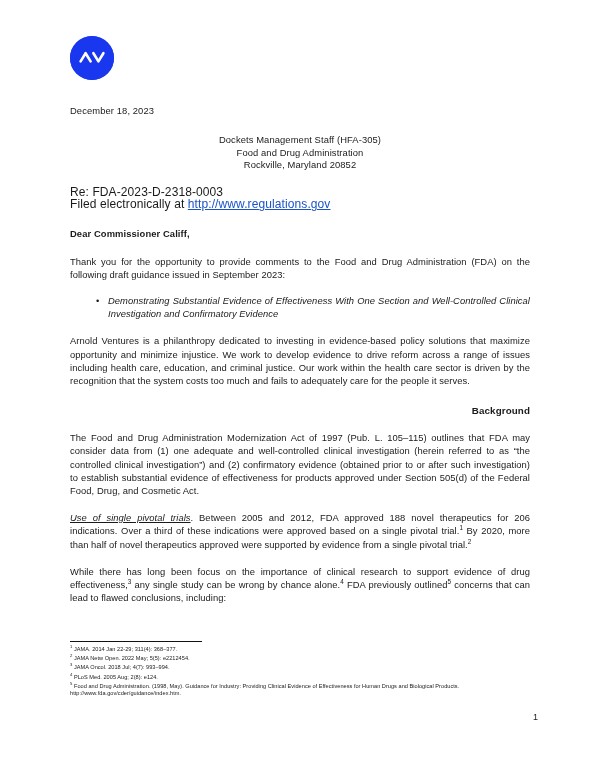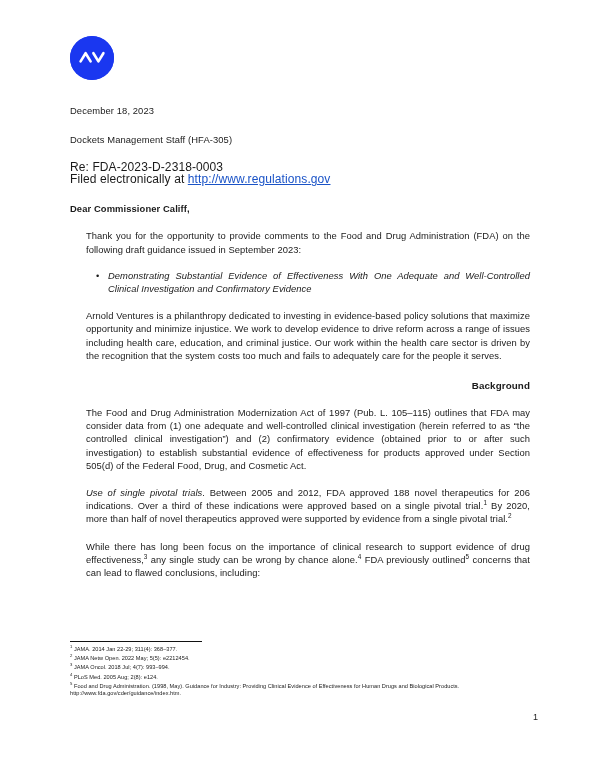--- a/index.html
+++ b/index.html
@@ -46,20 +46,21 @@
     font-size: 9.4px;
     line-height: 13px;
     margin-top: 24px;
     letter-spacing: 0.1px;
   }
   .addr {
     margin-top: 17px;
     font-size: 9.4px;
     line-height: 12.6px;
     letter-spacing: 0.1px;
+    text-align: center;
   }
   .addr div { white-space: nowrap; }
 
   .refblock {
     margin-top: 14px;
     font-size: 12px;
     line-height: 12.6px;
     letter-spacing: 0.1px;
   }
   .link {
@@ -69,21 +70,21 @@
 
   .salutation {
     margin-top: 17px;
     font-size: 9.4px;
     line-height: 12.6px;
     letter-spacing: 0.1px;
     font-weight: bold;
   }
 
   p.body {
-    margin: 14px 0 0 16px;
+    margin: 14px 0 0 0;
     font-size: 9.4px;
     line-height: 13.2px;
     text-align: justify;
     letter-spacing: 0.05px;
   }
 
   .bullet-item {
     margin: 13px 0 0 0;
     padding-left: 38px;
     position: relative;
@@ -104,20 +105,21 @@
     margin: 17px 0 0 0;
     font-size: 9.8px;
     line-height: 13px;
     font-weight: bold;
     letter-spacing: 0.1px;
     text-align: right;
   }
 
   .it-ul {
     font-style: italic;
+    text-decoration: underline;
   }
 
   sup {
     font-size: 6.4px;
     vertical-align: super;
     line-height: 0;
   }
 
   
   .footnotes {
@@ -163,33 +165,35 @@
         <circle cx="22" cy="22" r="22" fill="#1A37F0"></circle>
         <path d="M10.6 25.4 L15.6 17.2 L20.6 25.4" fill="none" stroke="#ffffff" stroke-width="2.6" stroke-linecap="round" stroke-linejoin="round"></path>
         <path d="M23.4 17.2 L28.4 25.4 L33.4 17.2" fill="none" stroke="#ffffff" stroke-width="2.6" stroke-linecap="round" stroke-linejoin="round"></path>
       </svg>
     </div>
 
     <div class="date">December 18, 2023</div>
 
     <div class="addr">
       <div>Dockets Management Staff (HFA-305)</div>
+      <div>Food and Drug Administration</div>
+      <div>Rockville, Maryland 20852</div>
     </div>
 
     <div class="refblock">
       <div>Re: FDA-2023-D-2318-0003</div>
       <div><span>Filed electronically at </span><a class="link" href="#">http://www.regulations.gov</a></div>
     </div>
 
     <div class="salutation">Dear Commissioner Califf,</div>
 
     <p class="body">Thank you for the opportunity to provide comments to the Food and Drug Administration (FDA) on the following draft guidance issued in September 2023:</p>
 
     <div class="bullet-item">
-      <span class="dot">•</span><span>Demonstrating Substantial Evidence of Effectiveness With One Adequate and Well-Controlled Clinical Investigation and Confirmatory Evidence</span>
+      <span class="dot">•</span><span>Demonstrating Substantial Evidence of Effectiveness With One Section and Well-Controlled Clinical Investigation and Confirmatory Evidence</span>
     </div>
 
     <p class="body">Arnold Ventures is a philanthropy dedicated to investing in evidence-based policy solutions that maximize opportunity and minimize injustice. We work to develop evidence to drive reform across a range of issues including health care, education, and criminal justice. Our work within the health care sector is driven by the recognition that the system costs too much and fails to adequately care for the people it serves.</p>
 
     <h2 class="heading">Background</h2>
 
     <p class="body">The Food and Drug Administration Modernization Act of 1997 (Pub. L. 105–115) outlines that FDA may consider data from (1) one adequate and well-controlled clinical investigation (herein referred to as “the controlled clinical investigation”) and (2) confirmatory evidence (obtained prior to or after such investigation) to establish substantial evidence of effectiveness for products approved under Section 505(d) of the Federal Food, Drug, and Cosmetic Act.</p>
 
     <p class="body"><span class="it-ul">Use of single pivotal trials</span><span>. Between 2005 and 2012, FDA approved 188 novel therapeutics for 206 indications. Over a third of these indications were approved based on a single pivotal trial.</span><sup>1</sup><span> By 2020, more than half of novel therapeutics approved were supported by evidence from a single pivotal trial.</span><sup>2</sup></p>
 

